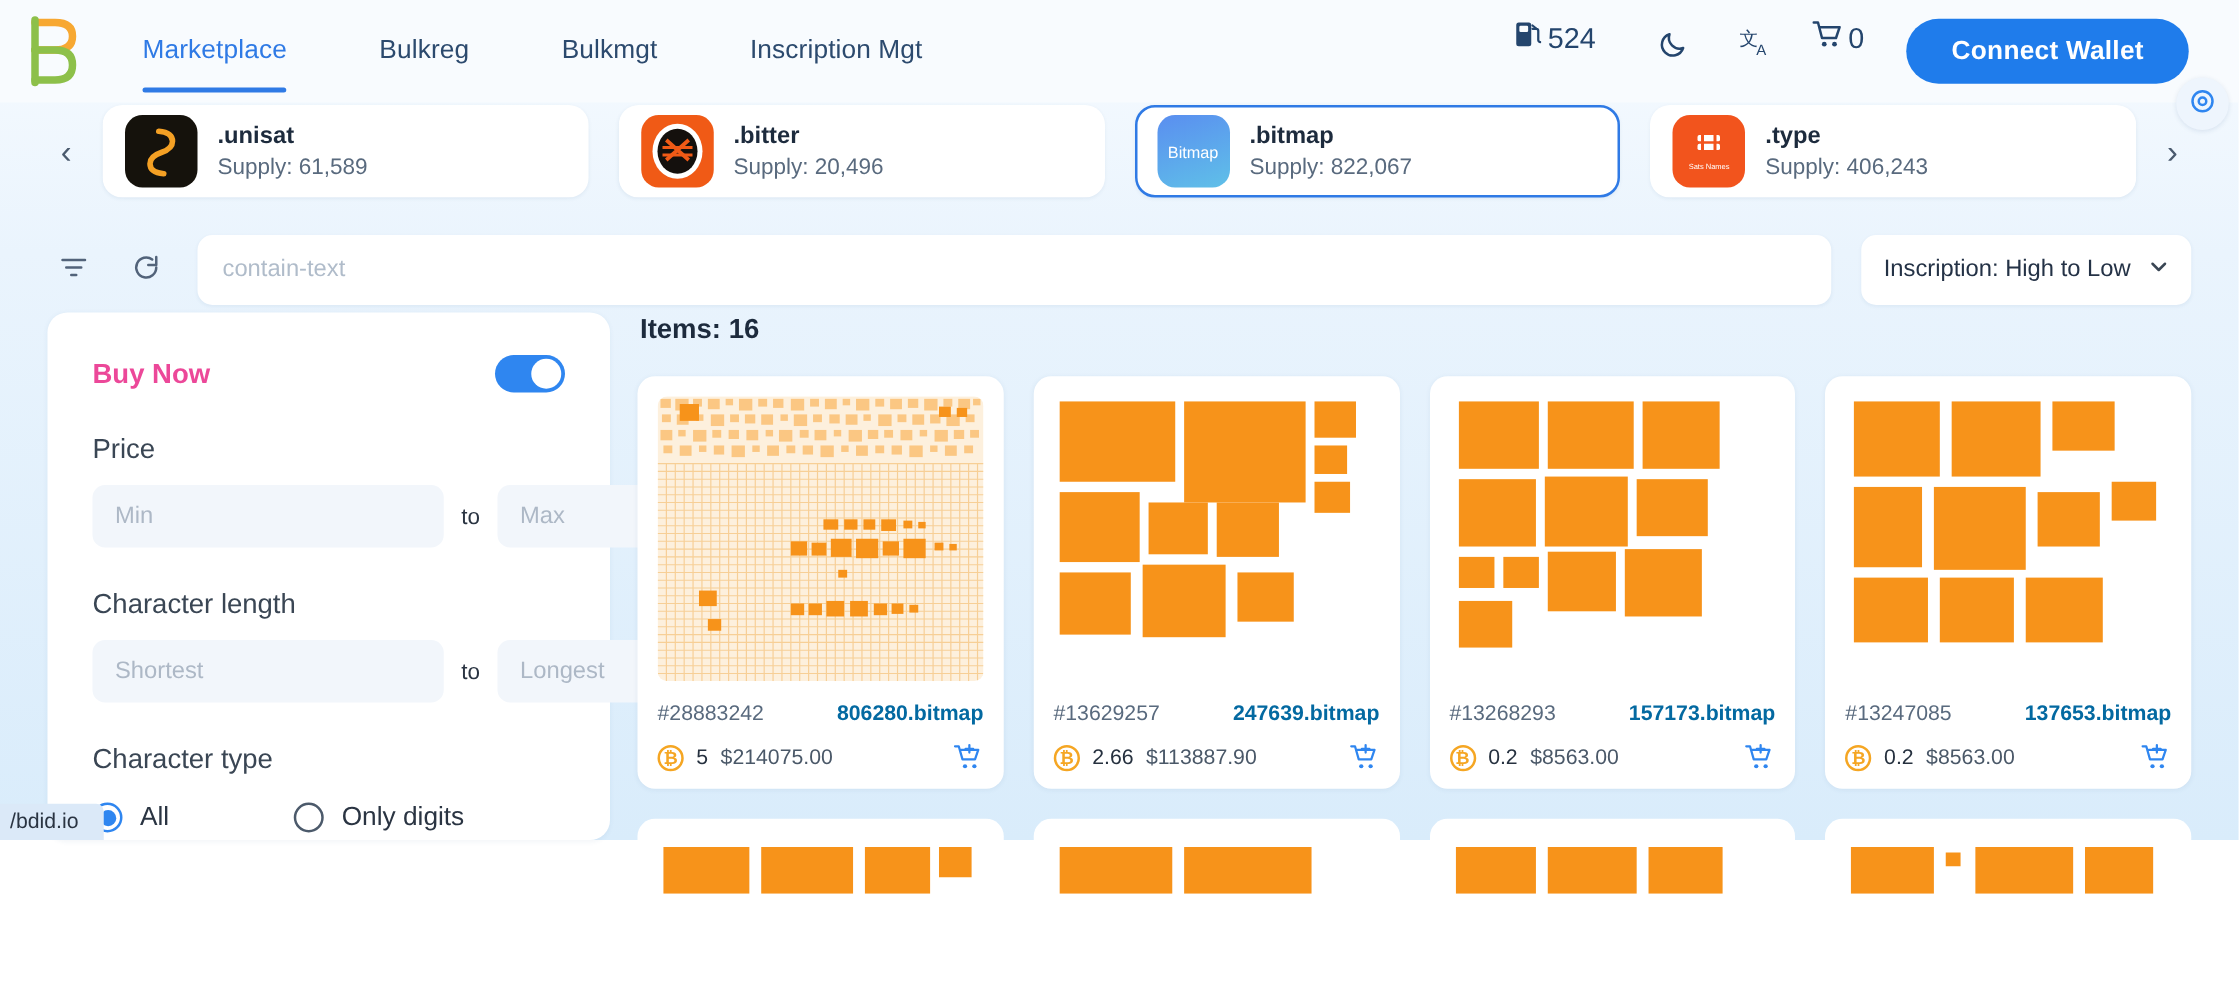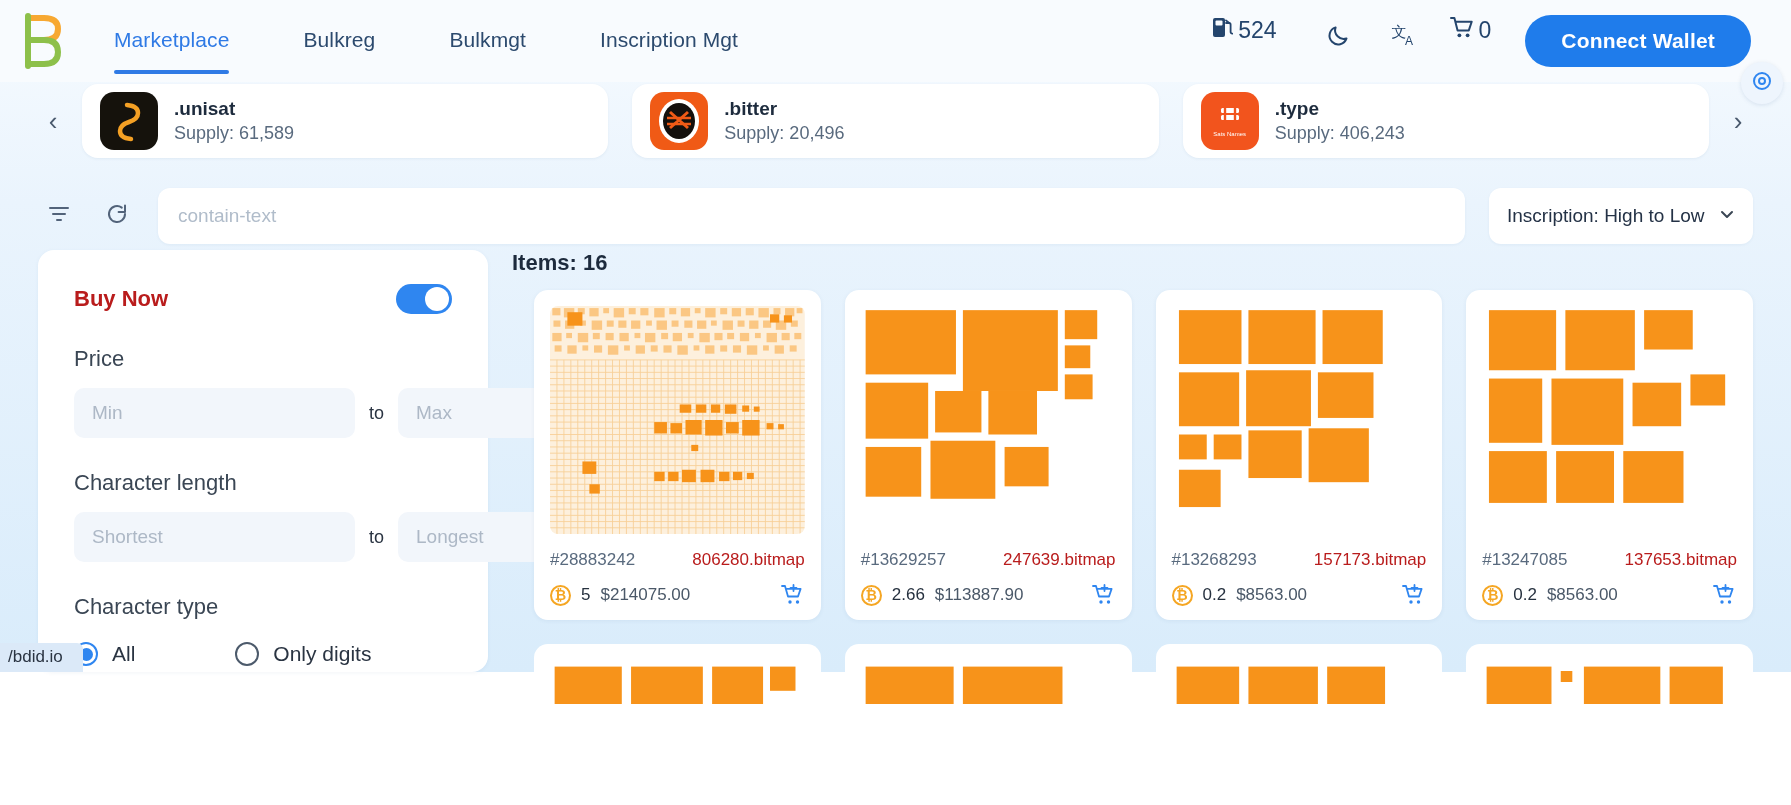--- a/index.html
+++ b/index.html
@@ -116,21 +116,21 @@
     display: flex; padding: 0 38px;
   }
 
   
   .filters {
     width: 450px; flex: none; background: #fff; border-radius: 16px;
     padding: 34px 36px; margin-right: 22px;
     box-shadow: 0 1px 4px rgba(40,80,130,.06);
   }
   .f-row { display: flex; align-items: center; justify-content: space-between; }
-  .f-title { font-size: 22px; font-weight: bold; color: #b91c1c; }
+  .f-title { font-size: 22px; font-weight: bold; color: #ec4899; }
   .toggle {
     width: 56px; height: 30px; border-radius: 16px; background: #2f86f0;
     position: relative; cursor: pointer; flex: none;
   }
   .toggle .knob {
     position: absolute; top: 3px; right: 3px;
     width: 24px; height: 24px; border-radius: 50%; background: #fff;
   }
   .f-label { font-size: 22px; font-weight: normal; color: #3a4654; margin-top: 32px; }
   .range-row { display: flex; align-items: center; gap: 14px; margin-top: 16px; }
@@ -147,38 +147,38 @@
     width: 24px; height: 24px; border-radius: 50%;
     border: 2px solid #2f86f0; display: flex; align-items: center; justify-content: center;
     flex: none;
   }
   .radio.off { border-color: #4c5a6b; }
   .radio .dot { width: 13px; height: 13px; border-radius: 50%; background: #2f86f0; }
   .radio-lbl { font-size: 21px; color: #2a3442; }
 
   
   .items-col { flex: 1; min-width: 0; display: flex; flex-direction: column; }
-  .items-count { font-size: 22px; font-weight: bold; color: #1d2b3d; margin: 0 0 14px 2px; }
+  .items-count { font-size: 22px; font-weight: bold; color: #1d2b3d; margin: 0 0 25px 2px; }
   .grid {
-    display: grid; grid-template-columns: repeat(4, 1fr); gap: 24px; margin-left: 24px;
+    display: grid; grid-template-columns: repeat(4, 1fr); gap: 24px;
   }
   .item-card {
     background: #fff; border-radius: 14px; padding: 16px 16px 14px 16px;
     box-shadow: 0 1px 4px rgba(40,80,130,.07);
   }
   .thumb {
     width: 100%; height: 228px; border-radius: 8px; position: relative;
     overflow: hidden; background: #fff;
   }
   .thumb svg { display: block; width: 100%; height: 100%; }
   .it-row1 {
     display: flex; justify-content: space-between; align-items: center;
     margin-top: 16px; font-size: 17px; color: #596a7e;
   }
-  .it-name { color: #b91c1c; }
+  .it-name { color: #0369a1; font-weight: bold; }
   .it-row2 {
     display: flex; align-items: center; margin-top: 14px; font-size: 17px; color: #26313f;
   }
   .btc {
     width: 21px; height: 21px; border-radius: 50%;
     border: 2px solid #f5a623; color: #f5a623;
     font-size: 14px; font-weight: bold;
     display: flex; align-items: center; justify-content: center;
     flex: none; margin-right: 10px;
   }
@@ -299,20 +299,29 @@
             <path d="M20 20 L38 36 M38 20 L20 36" stroke="#f05a16" stroke-width="3"></path>
             <path d="M17 26 h24 M17 32 h24" stroke="#f05a16" stroke-width="2.5"></path>
           </svg>
         </div>
         <div class="coll-meta">
           <div class="coll-name">.bitter</div>
           <div class="coll-supply">Supply: 20,496</div>
         </div>
       </div>
 
+      <div class="coll-card selected">
+        <div class="coll-logo" style="background:linear-gradient(160deg,#5a8ef0,#5fc0e8);font-size:13px;">
+          <span>Bitmap</span>
+        </div>
+        <div class="coll-meta">
+          <div class="coll-name">.bitmap</div>
+          <div class="coll-supply">Supply: 822,067</div>
+        </div>
+      </div>
 
       <div class="coll-card">
         <div class="coll-logo" style="background:#f2541d;flex-direction:column;gap:2px;">
           <svg width="26" height="24" viewBox="0 0 26 24">
             <rect x="4" y="3" width="18" height="5" rx="1.5" fill="#fff"></rect>
             <rect x="4" y="10" width="18" height="5" rx="1.5" fill="#fff"></rect>
             <path d="M8 3 v12 M18 3 v12" stroke="#f2541d" stroke-width="2.4"></path>
           </svg>
           <span style="font-size:6px;">Sats Names</span>
         </div>

